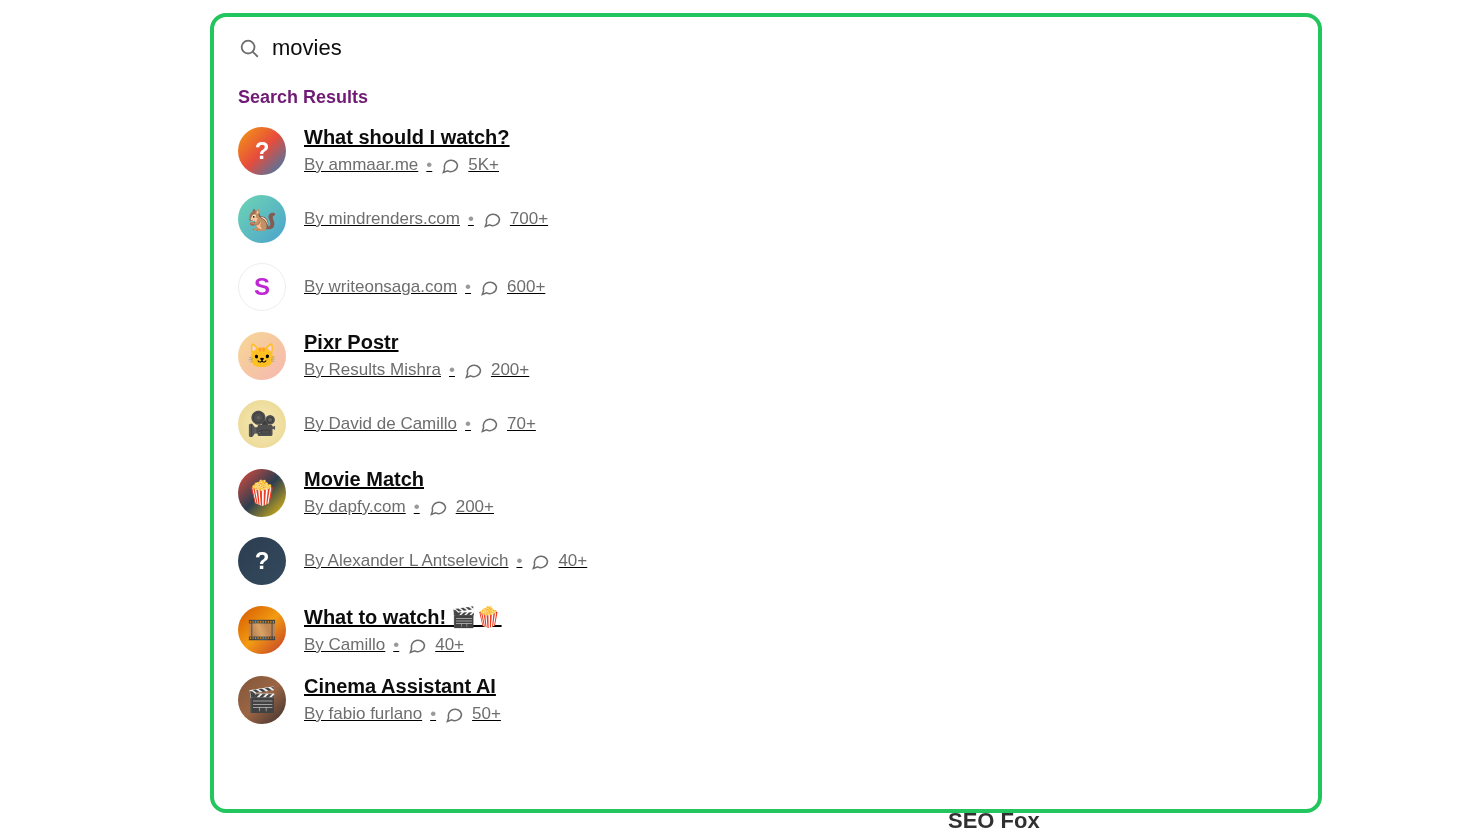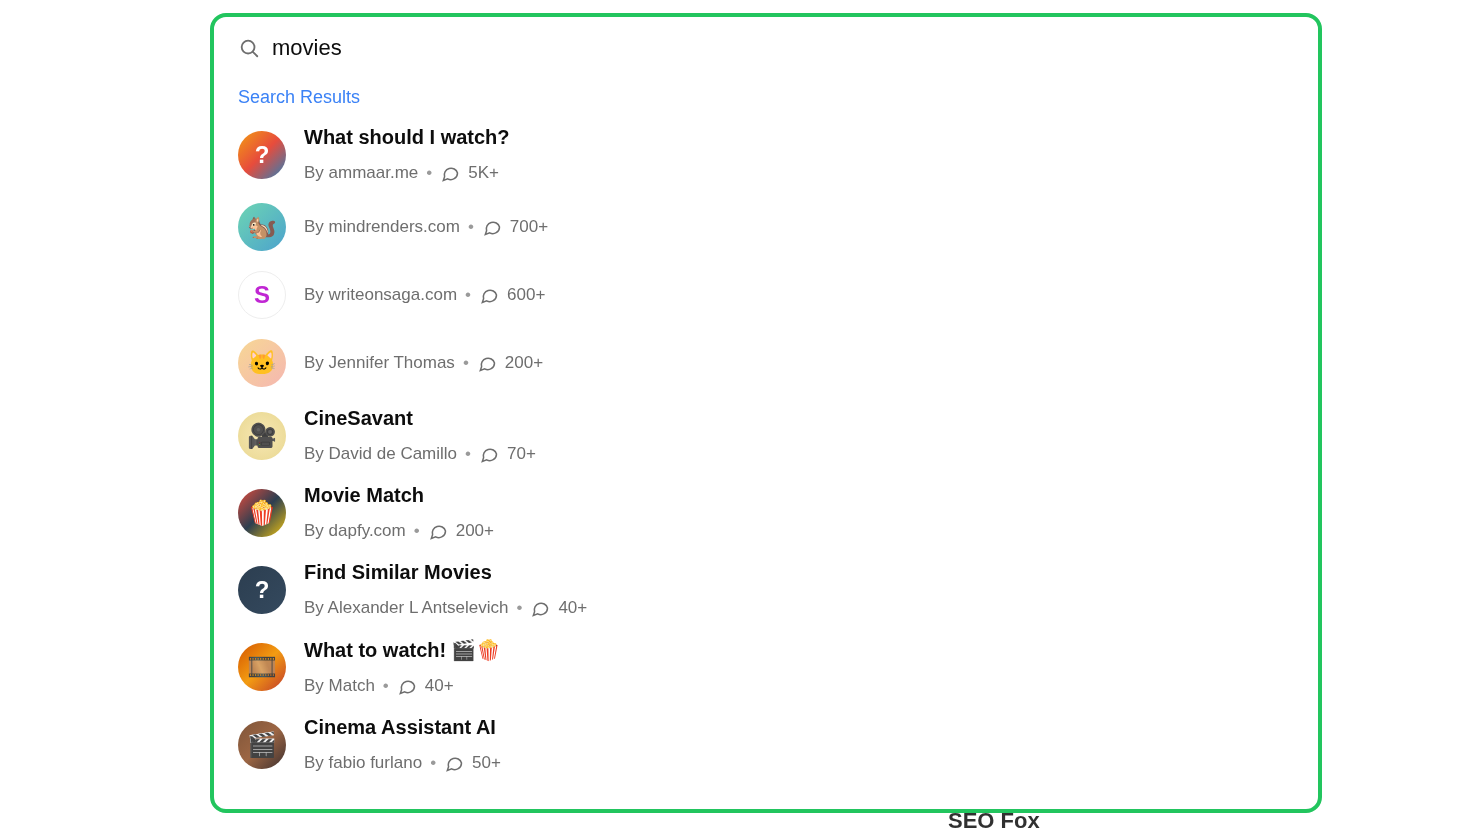--- a/index.html
+++ b/index.html
@@ -29,22 +29,22 @@
     }
     .search-icon-svg { width: 22px; height: 22px; flex-shrink: 0; }
     .search-input {
       border: none; outline: none;
       font-size: 22px; font-weight: 400;
       color: #0d0d0d; width: 100%;
       font-family: inherit;
     }
     .results-header {
       padding: 16px 24px 8px 24px;
-      font-size: 18px; font-weight: 400;
-      color: #3b82f6;
+      font-size: 18px; font-weight: 700;
+      color: #701a75;
     }
     .results-scroll {
       height: calc(100% - 110px);
       overflow-y: auto;
       padding-right: 4px;
     }
     .result-item {
       display: flex; align-items: center;
       gap: 18px; padding: 10px 24px;
       cursor: pointer;
@@ -57,21 +57,21 @@
     }
     .av0 { background: linear-gradient(135deg,#f39c12,#e74c3c,#2980b9); }
     .av1 { background: linear-gradient(135deg,#6dd5b3,#4ca2cd); }
     .av2 { background: #fff; border: 1px solid #eee; color:#c026d3; }
     .av3 { background: linear-gradient(135deg,#f7d794,#f5b7b1); }
     .av4 { background: radial-gradient(circle,#f8e8b5,#e8d78f); }
     .av5 { background: linear-gradient(135deg,#e74c3c,#2c3e50,#f1c40f); }
     .av6 { background: linear-gradient(135deg,#2c3e50,#34495e); }
     .av7 { background: linear-gradient(135deg,#d35400,#f39c12,#c0392b); }
     .av8 { background: linear-gradient(135deg,#7f5539,#9c6644,#3b2f2f); }
-    .result-text { display: flex; flex-direction: column; gap: 14px; }
+    .result-text { display: flex; flex-direction: column; gap: 6px; text-decoration: underline; }
     .result-title {
       font-size: 20px; font-weight: 600; color: #0d0d0d;
     }
     .result-meta {
       display: flex; align-items: center; gap: 8px;
       font-size: 17px; color: #6e6e6e;
     }
     .dot { color: #9a9a9a; }
     .bubble-icon { width: 20px; height: 20px; flex-shrink: 0; }
     .count { color: #6e6e6e; font-weight: 400; }
@@ -141,35 +141,35 @@
               <path d="M21 12a8 8 0 0 1-11.8 7L4 21l1.5-4.5A8 8 0 1 1 21 12z"></path>
             </svg>
           <span class="count">600+</span>
         </div>
       </div>
     </div>
 
     <div class="result-item">
       <div class="avatar av3">🐱</div>
       <div class="result-text">
-        <div class="result-meta">
-          <span>By Jennifer Thomas</span>
+        <div class="result-title">Pixr Postr</div>
+        <div class="result-meta">
+          <span>By Results Mishra</span>
           <span class="dot">•</span>
           <svg class="bubble-icon" viewBox="0 0 24 24" fill="none" stroke="#6e6e6e" stroke-width="1.8">
               <path d="M21 12a8 8 0 0 1-11.8 7L4 21l1.5-4.5A8 8 0 1 1 21 12z"></path>
             </svg>
           <span class="count">200+</span>
         </div>
       </div>
     </div>
 
     <div class="result-item">
       <div class="avatar av4">🎥</div>
       <div class="result-text">
-        <div class="result-title">CineSavant</div>
         <div class="result-meta">
           <span>By David de Camillo</span>
           <span class="dot">•</span>
           <svg class="bubble-icon" viewBox="0 0 24 24" fill="none" stroke="#6e6e6e" stroke-width="1.8">
               <path d="M21 12a8 8 0 0 1-11.8 7L4 21l1.5-4.5A8 8 0 1 1 21 12z"></path>
             </svg>
           <span class="count">70+</span>
         </div>
       </div>
     </div>
@@ -185,38 +185,37 @@
               <path d="M21 12a8 8 0 0 1-11.8 7L4 21l1.5-4.5A8 8 0 1 1 21 12z"></path>
             </svg>
           <span class="count">200+</span>
         </div>
       </div>
     </div>
 
     <div class="result-item">
       <div class="avatar av6">?</div>
       <div class="result-text">
-        <div class="result-title">Find Similar Movies</div>
         <div class="result-meta">
           <span>By Alexander L Antselevich</span>
           <span class="dot">•</span>
           <svg class="bubble-icon" viewBox="0 0 24 24" fill="none" stroke="#6e6e6e" stroke-width="1.8">
               <path d="M21 12a8 8 0 0 1-11.8 7L4 21l1.5-4.5A8 8 0 1 1 21 12z"></path>
             </svg>
           <span class="count">40+</span>
         </div>
       </div>
     </div>
 
     <div class="result-item">
       <div class="avatar av7">🎞️</div>
       <div class="result-text">
         <div class="result-title">What to watch! 🎬🍿</div>
         <div class="result-meta">
-          <span>By Match</span>
+          <span>By Camillo</span>
           <span class="dot">•</span>
           <svg class="bubble-icon" viewBox="0 0 24 24" fill="none" stroke="#6e6e6e" stroke-width="1.8">
               <path d="M21 12a8 8 0 0 1-11.8 7L4 21l1.5-4.5A8 8 0 1 1 21 12z"></path>
             </svg>
           <span class="count">40+</span>
         </div>
       </div>
     </div>
 
     <div class="result-item">

